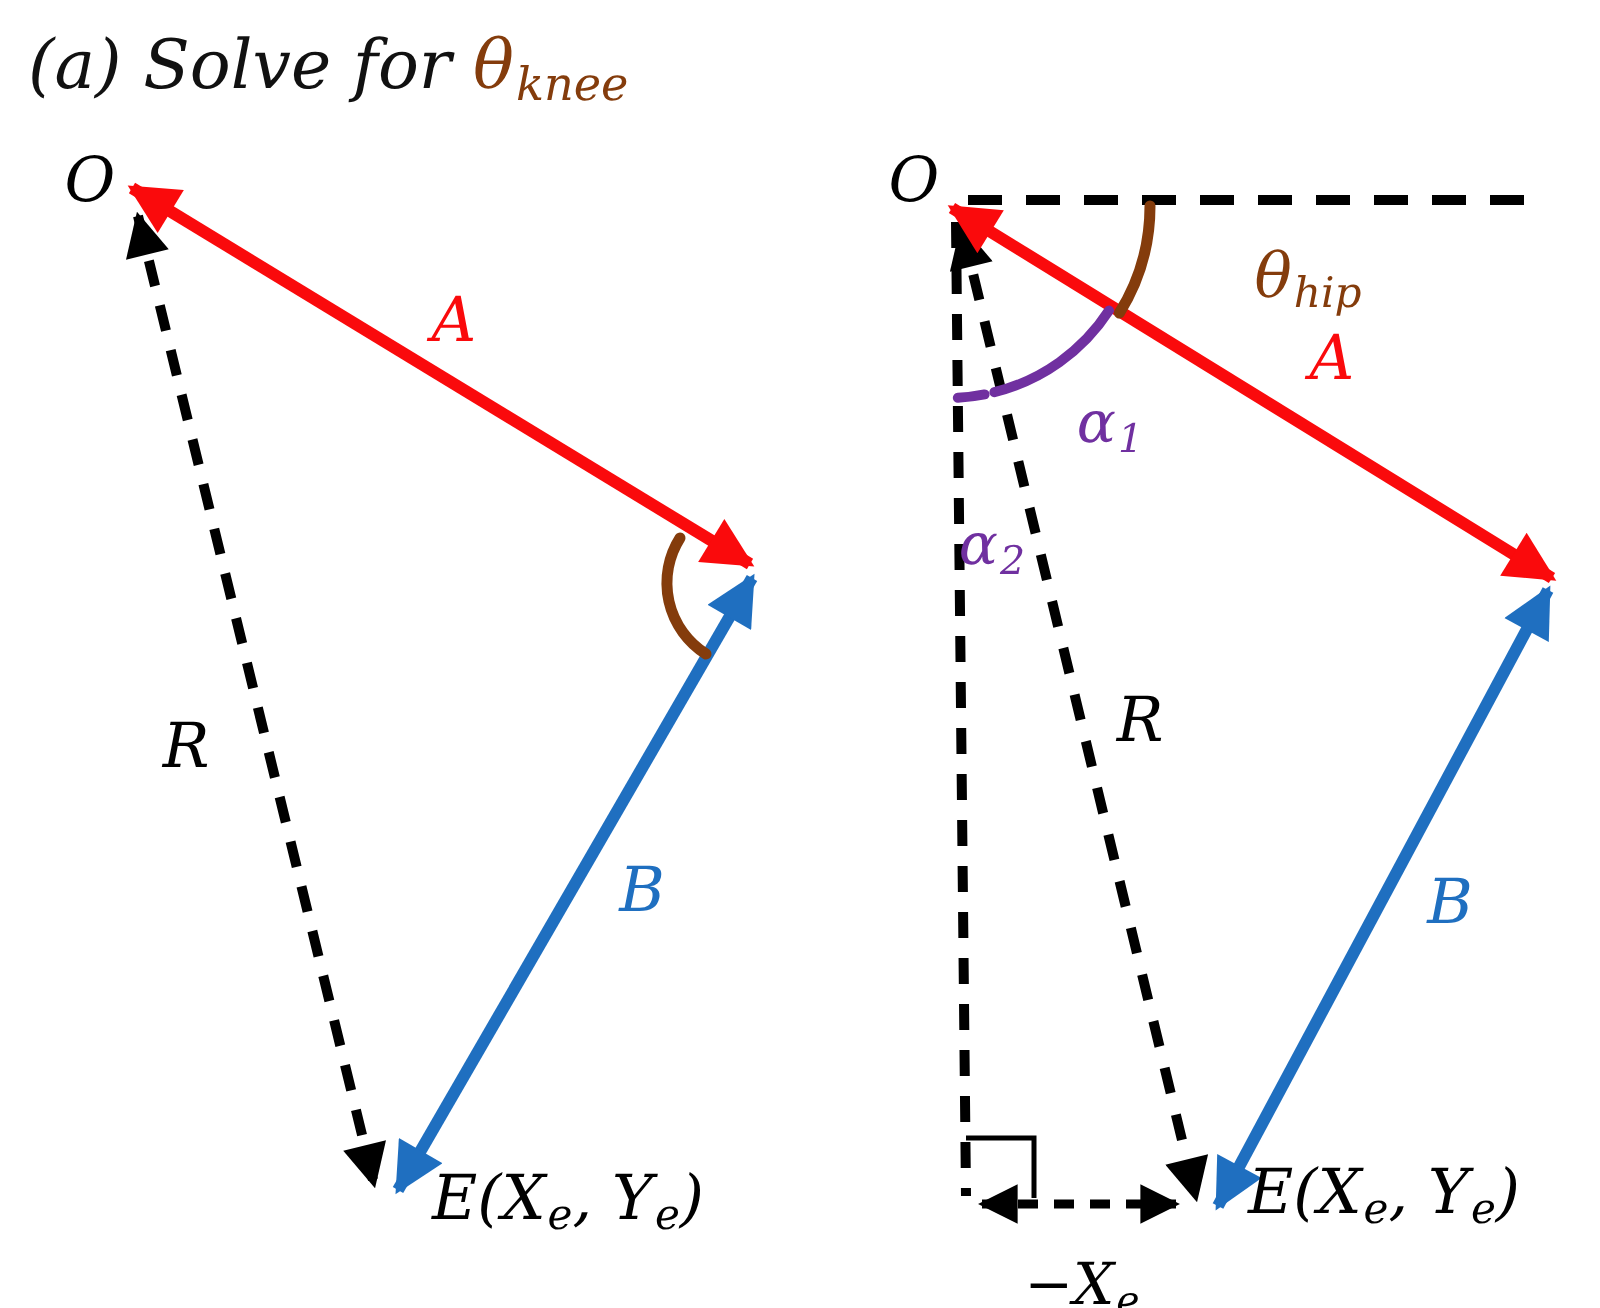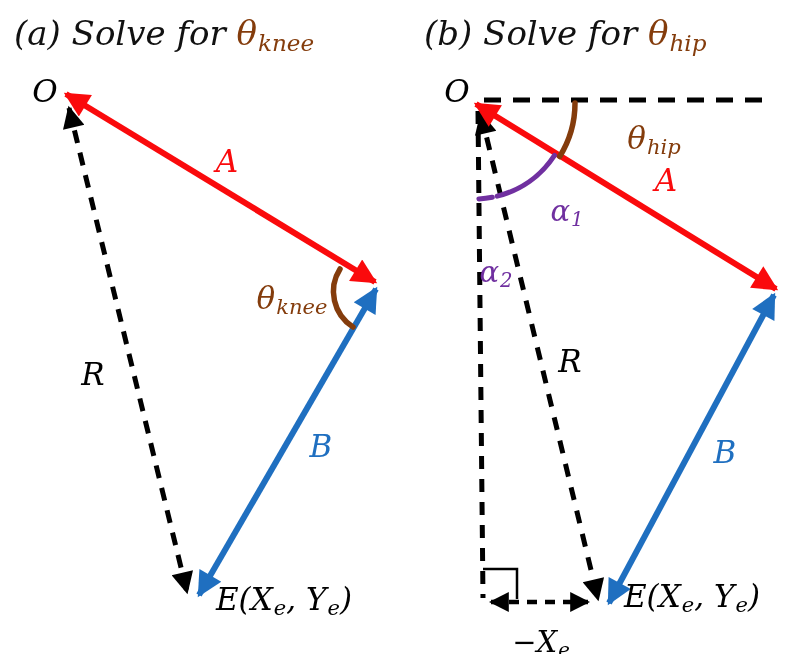--- a/index.html
+++ b/index.html
@@ -96,40 +96,34 @@
   </div>
   <div class="lbl c-red" style="left:227px; top:161px">
     <span>A</span>
   </div>
   <div class="lbl" style="left:93px; top:374px">
     <span>R</span>
   </div>
   <div class="lbl c-blue" style="left:321px; top:446px">
     <span>B</span>
   </div>
-  <div class="lbl c-brown" style="left:292px; top:300px">
-    <span>θ</span><sub>knee</sub>
-  </div>
   <div class="lbl" style="left:284px; top:601px">
     <span>E(X</span><sub>e</sub><span>, Y</span><sub>e</sub><span>)</span>
   </div>
 
-  <div class="title" style="left:424px; top:13px">
-    <span>(b) Solve for </span><span class="c-brown"><span>θ</span><sub>hip</sub></span>
-  </div>
   <div class="lbl" style="left:457px; top:91px">
     <span>O</span>
   </div>
   <div class="lbl c-brown" style="left:654px; top:140px">
     <span>θ</span><sub>hip</sub>
   </div>
   <div class="lbl c-red" style="left:666px; top:180px">
     <span>A</span>
   </div>
-  <div class="lbl c-purple sm" style="left:567px; top:213px">
+  <div class="lbl c-purple sm" style="left:555px; top:213px">
     <span>α</span><sub>1</sub>
   </div>
   <div class="lbl c-purple sm" style="left:496px; top:274px">
     <span>α</span><sub>2</sub>
   </div>
   <div class="lbl" style="left:570px; top:361px">
     <span>R</span>
   </div>
   <div class="lbl c-blue" style="left:725px; top:452px">
     <span>B</span>

